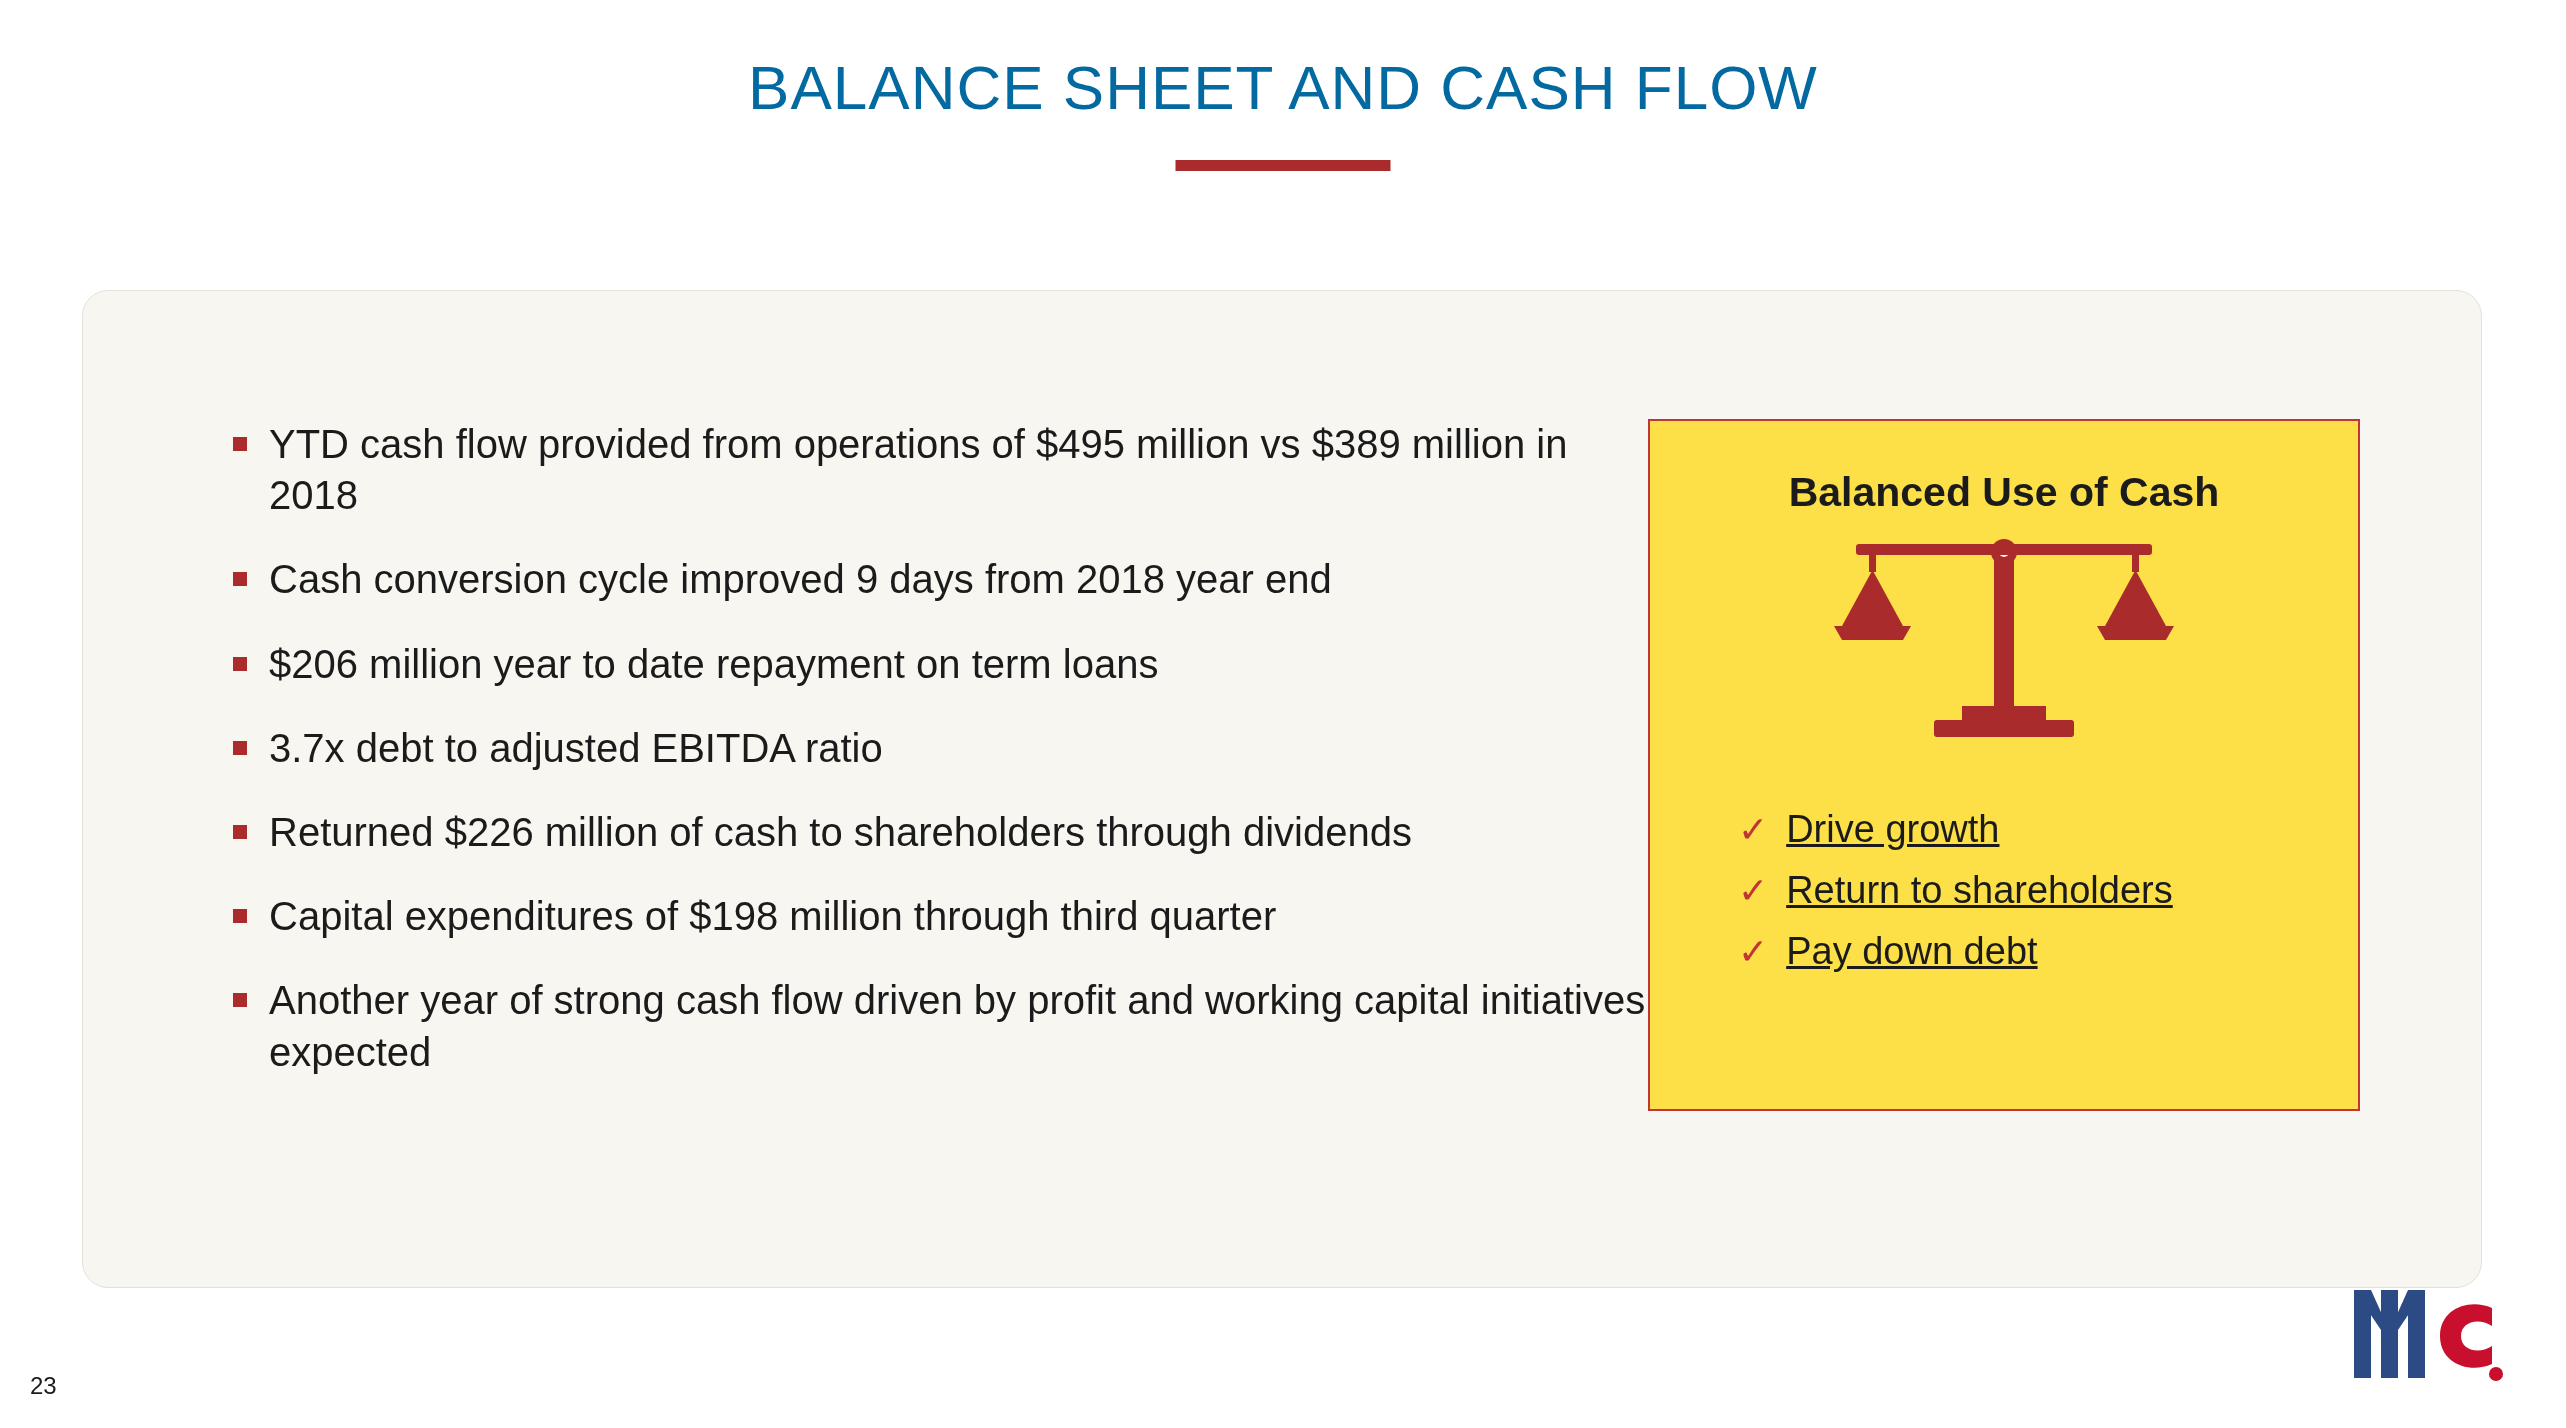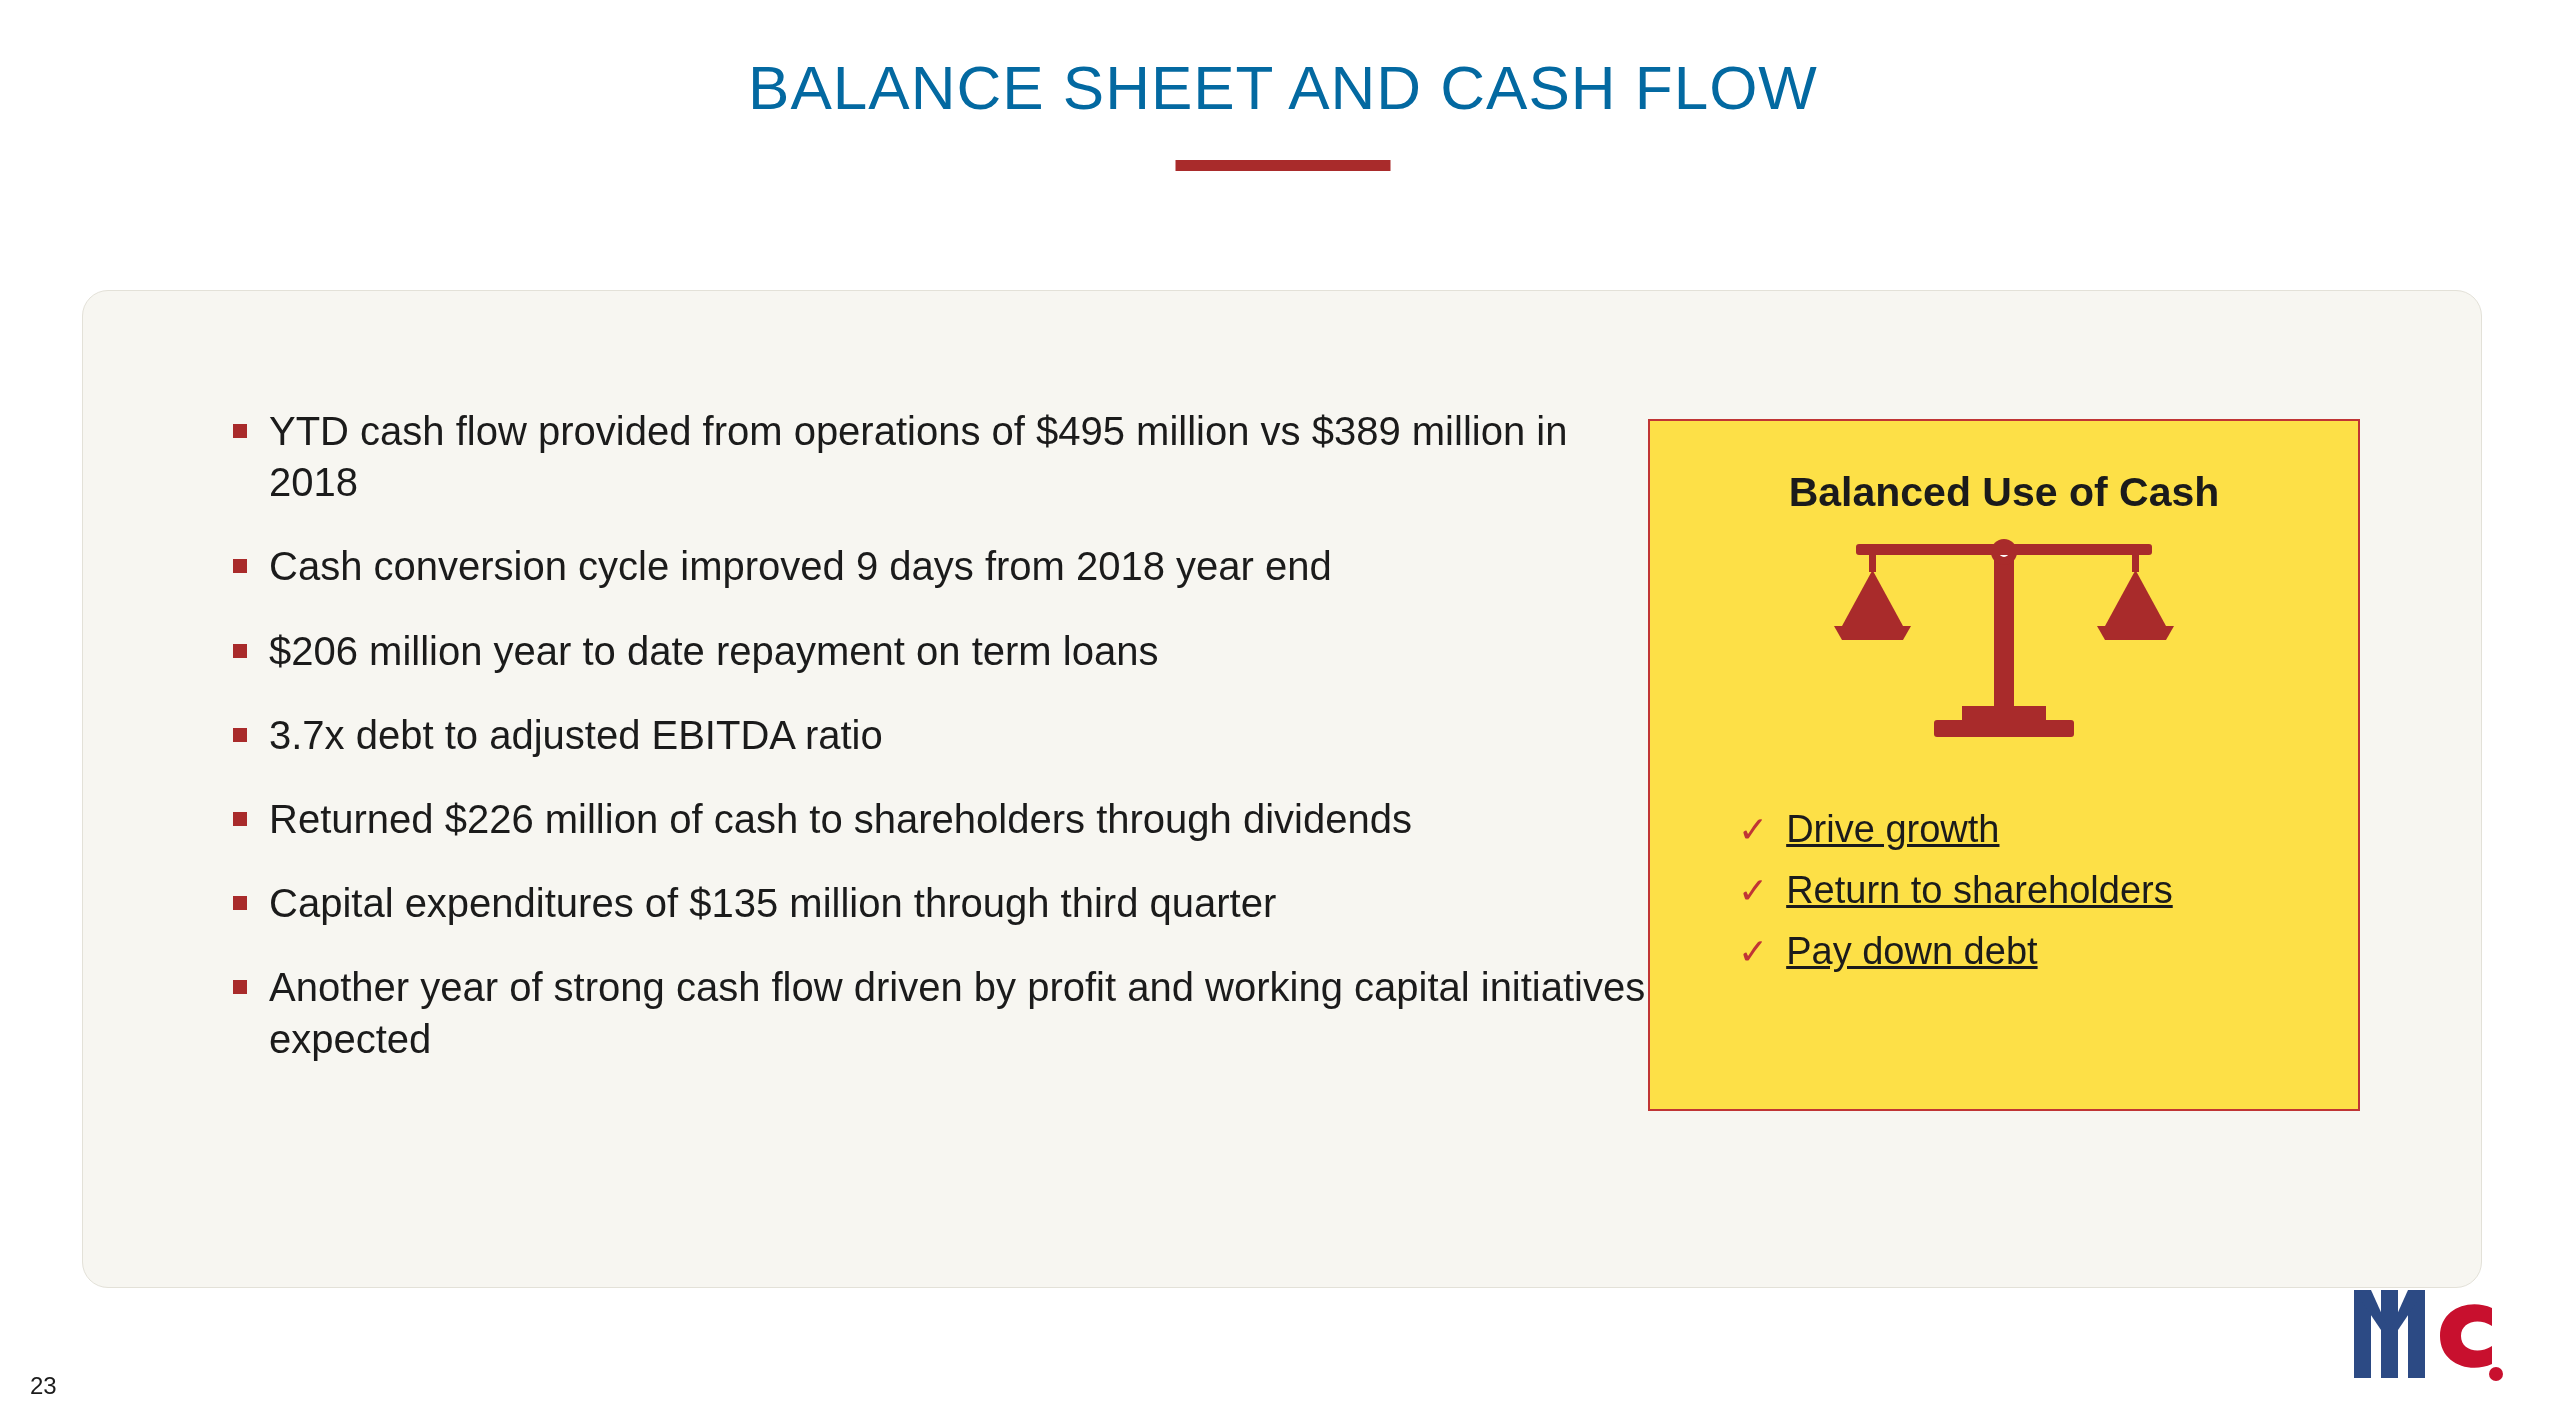--- a/index.html
+++ b/index.html
@@ -47,21 +47,21 @@
     background: #f7f6f1;
     border: 1px solid #e3e1d8;
     border-radius: 26px;
     box-sizing: border-box;
   }
 
   
   .bullets {
     position: absolute;
     left: 150px;
-    top: 115px;
+    top: 128px;
     width: 1430px;
   }
   .bullet-row {
     display: flex;
     align-items: flex-start;
     margin-bottom: 33px;
   }
   .bullet-marker {
     width: 14px;
     height: 14px;
@@ -172,21 +172,21 @@
     <div class="bullet-row">
       <span class="bullet-marker"></span>
       <span class="bullet-text">3.7x debt to adjusted EBITDA ratio</span>
     </div>
     <div class="bullet-row">
       <span class="bullet-marker"></span>
       <span class="bullet-text">Returned $226 million of cash to shareholders through dividends</span>
     </div>
     <div class="bullet-row">
       <span class="bullet-marker"></span>
-      <span class="bullet-text">Capital expenditures of $135 million through third quarter</span>
+      <span class="bullet-text">Capital expenditures of $198 million through third quarter</span>
     </div>
     <div class="bullet-row">
       <span class="bullet-marker"></span>
       <span class="bullet-text">Another year of strong cash flow driven by profit and working capital initiatives expected</span>
     </div>
   </div>
 
   <div class="card">
     <div class="card-title">Balanced Use of Cash</div>
 

